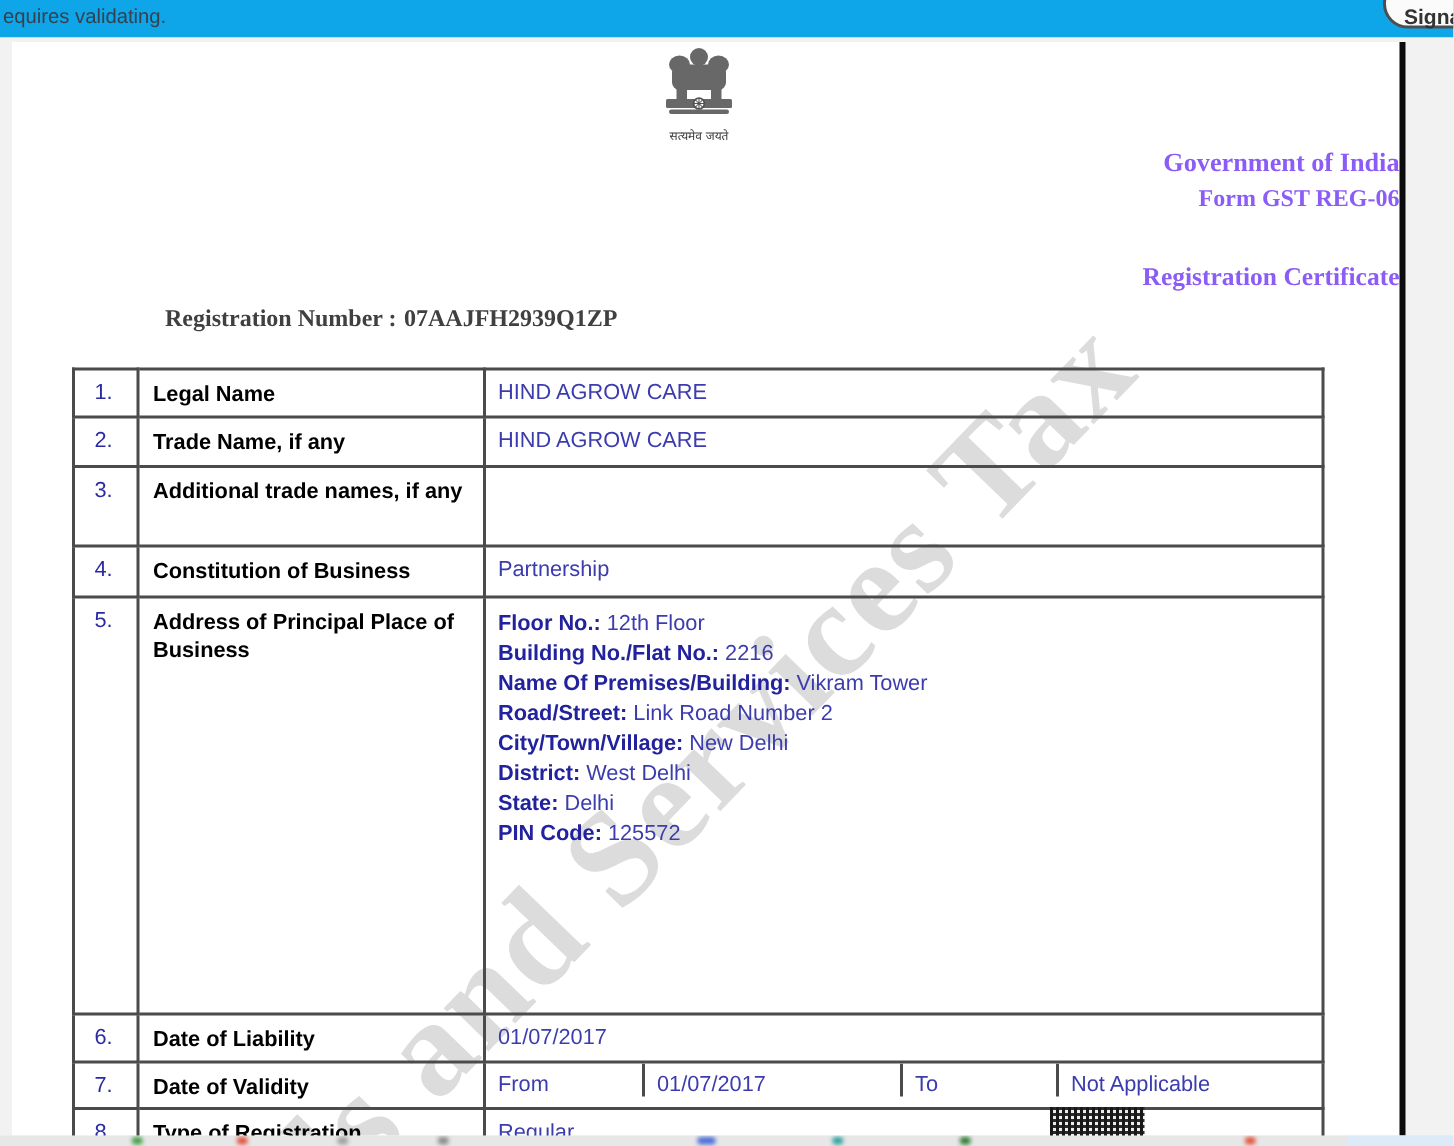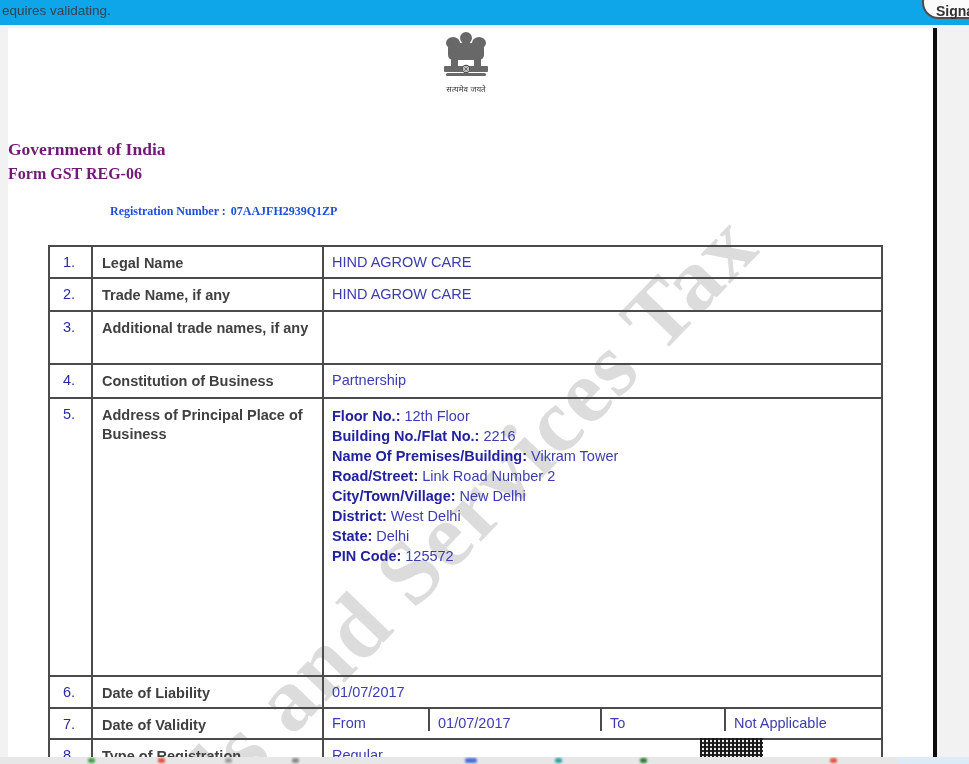--- a/index.html
+++ b/index.html
@@ -25,50 +25,50 @@
                transform: translate(-50%,-50%) rotate(-46deg);
                font-family: "Liberation Serif", serif; font-weight: bold;
                font-size: 90px; letter-spacing: 2px; color: #dcdcdc; }
 
   
   .emblem { position: absolute; left: 418px; top: 2px; width: 80px; text-align: center; z-index: 1; }
   .emblem svg { filter: blur(0.4px); opacity: .88; }
   .emblem-caption { font-family: "DejaVu Sans", sans-serif; font-size: 8px; color: #3a3a3a; margin-top: 1px; }
 
   
-  .hrow { position: absolute; left: 0; width: 925px; text-align: left; z-index: 1;
-          font-family: "Liberation Serif", serif; color: #701a75; font-weight: bold; margin-top: 41px; }
+  .hrow { position: absolute; left: 0; width: 925px; text-align: right; z-index: 1;
+          font-family: "Liberation Serif", serif; color: #8b5cf6; font-weight: bold; }
   .h-gov  { top: 70px;  font-size: 17.5px; }
   .h-form { top: 96px;  font-size: 16px; }
   .h-rule { top: 122px; font-size: 14.5px; font-weight: 500; font-style: italic; }
   .h-cert { top: 147px; font-size: 17px; }
   .regline { position: absolute; left: 102px; top: 176px; z-index: 1;
-             font-family: "Liberation Serif", serif; font-size: 12px; font-weight: bold; color: #1d4ed8; }
+             font-family: "Liberation Serif", serif; font-size: 16px; font-weight: bold; color: #404040; }
   .regline .regval { margin-left: 5px; }
 
   
   table.cert { position: absolute; left: 40px; top: 217px; width: 833px; z-index: 1;
                border-collapse: collapse; table-layout: fixed;
                font-family: "Liberation Sans", sans-serif; font-size: 14.5px; }
   table.cert td { border: 2px solid #4b4b4b; vertical-align: top; overflow: hidden; }
   td.num { padding: 7px 2px 0 13px; color: #2a2aa4; }
-  td.lbl { padding: 7px 6px 0 9px;  color: #404040; font-weight: bold; line-height: 1.32; }
+  td.lbl { padding: 7px 6px 0 9px;  color: #000000; font-weight: bold; line-height: 1.32; }
   td.val { padding: 7px 6px 0 8px;  color: #3c3cae; }
   tr.r1 { height: 32px; } tr.r2 { height: 33px; } tr.r3 { height: 53px; }
   tr.r4 { height: 34px; } tr.r5 { height: 278px; } tr.r6 { height: 32px; }
   tr.r7 { height: 31px; } tr.r8 { height: 40px; }
   .addr-line { line-height: 20px; }
   .addr-key { font-weight: bold; color: #22229e; }
   .addr-val { color: #3c3cae; margin-left: 4px; }
   td.val7 { padding: 0; }
   .dv-wrap { display: flex; height: 100%; }
   .dv-cell { padding: 6px 4px 0 8px; color: #3c3cae; }
   .dv-c1 { width: 106px; border-right: 2px solid #4b4b4b; }
   .dv-c2 { width: 172px; border-right: 2px solid #4b4b4b; }
-  .dv-c3 { width: 124px; border-right: 2px solid #4b4b4b; }
+  .dv-c3 { width: 104px; border-right: 2px solid #4b4b4b; }
   .dv-c4 { flex: 1; }
 
   
   .barcode { position: absolute; left: 692px; top: 710px; width: 63px; height: 46px; z-index: 2;
              background:
                repeating-linear-gradient(90deg, #181818 0 2px, transparent 2px 4px),
                repeating-linear-gradient(0deg, #2a2a2a 0 2px, #ededed 2px 4px); }
 
   
   .taskbar { position: relative; width: 969px; height: 7px; background: #e7e7e7; overflow: hidden; }
@@ -103,20 +103,21 @@
           <rect x="10" y="43" width="40" height="3" rx="1.5"></rect>
         </g>
         <circle cx="30" cy="39" r="3.6" fill="#fff" stroke="#3c3c3c" stroke-width="1.2"></circle>
         <path d="M30 35.4 V42.6 M26.4 39 H33.6 M27.5 36.5 L32.5 41.5 M32.5 36.5 L27.5 41.5" stroke="#3c3c3c" stroke-width="0.7"></path>
       </svg>
       <div class="emblem-caption">सत्यमेव जयते</div>
     </div>
 
     <div class="hrow h-gov">Government of India</div>
     <div class="hrow h-form">Form GST REG-06</div>
+    <div class="hrow h-cert">Registration Certificate</div>
 
     <div class="regline">
       <span>Registration Number :</span><span class="regval">07AAJFH2939Q1ZP</span>
     </div>
 
     <table class="cert">
       <colgroup>
           <col style="width:43px">
           <col style="width:231px">
           <col style="width:559px">

